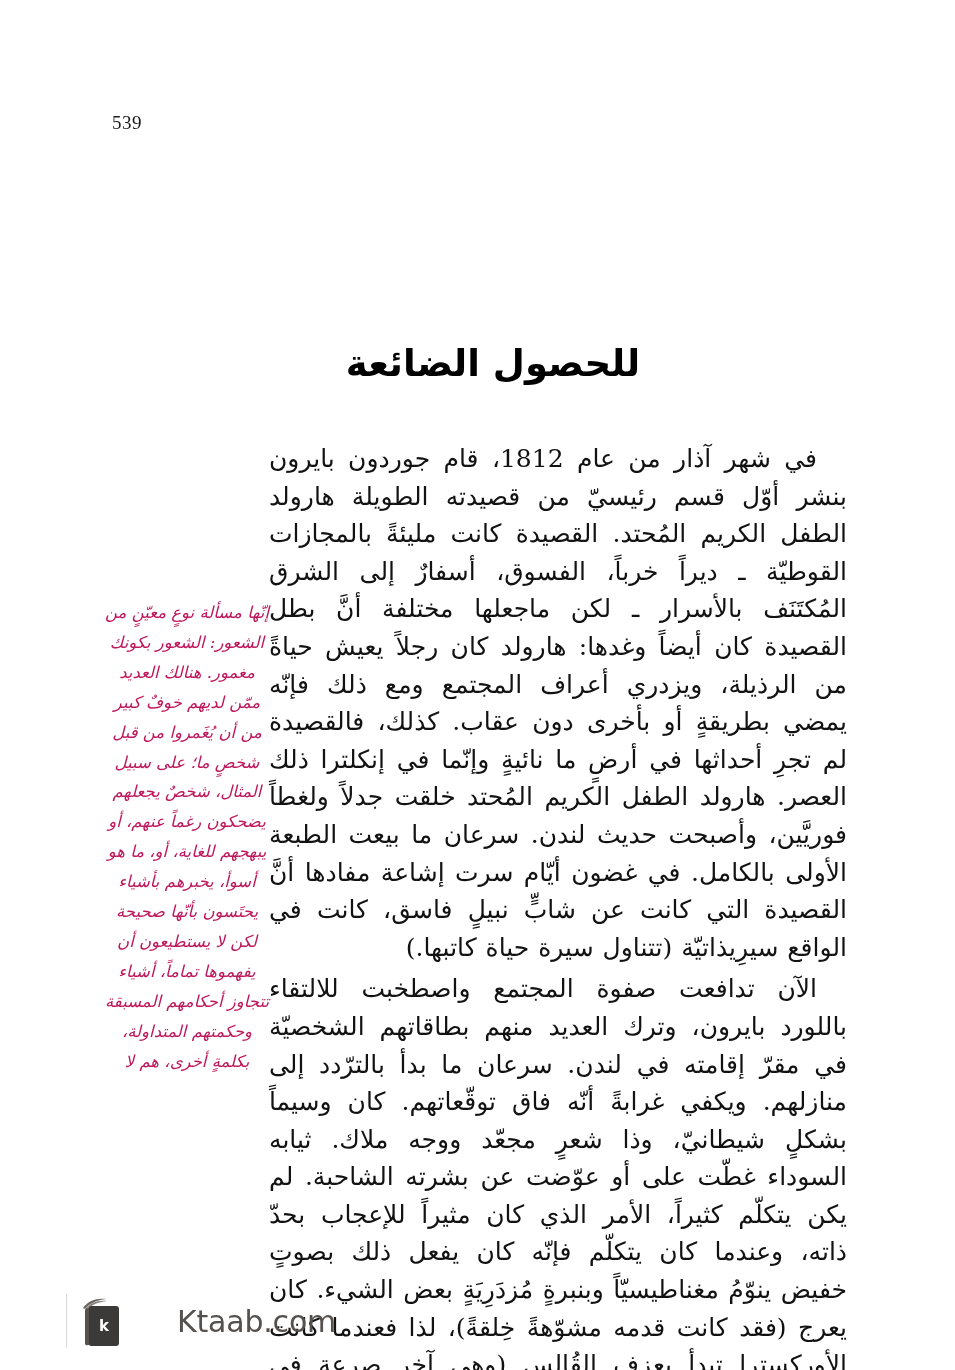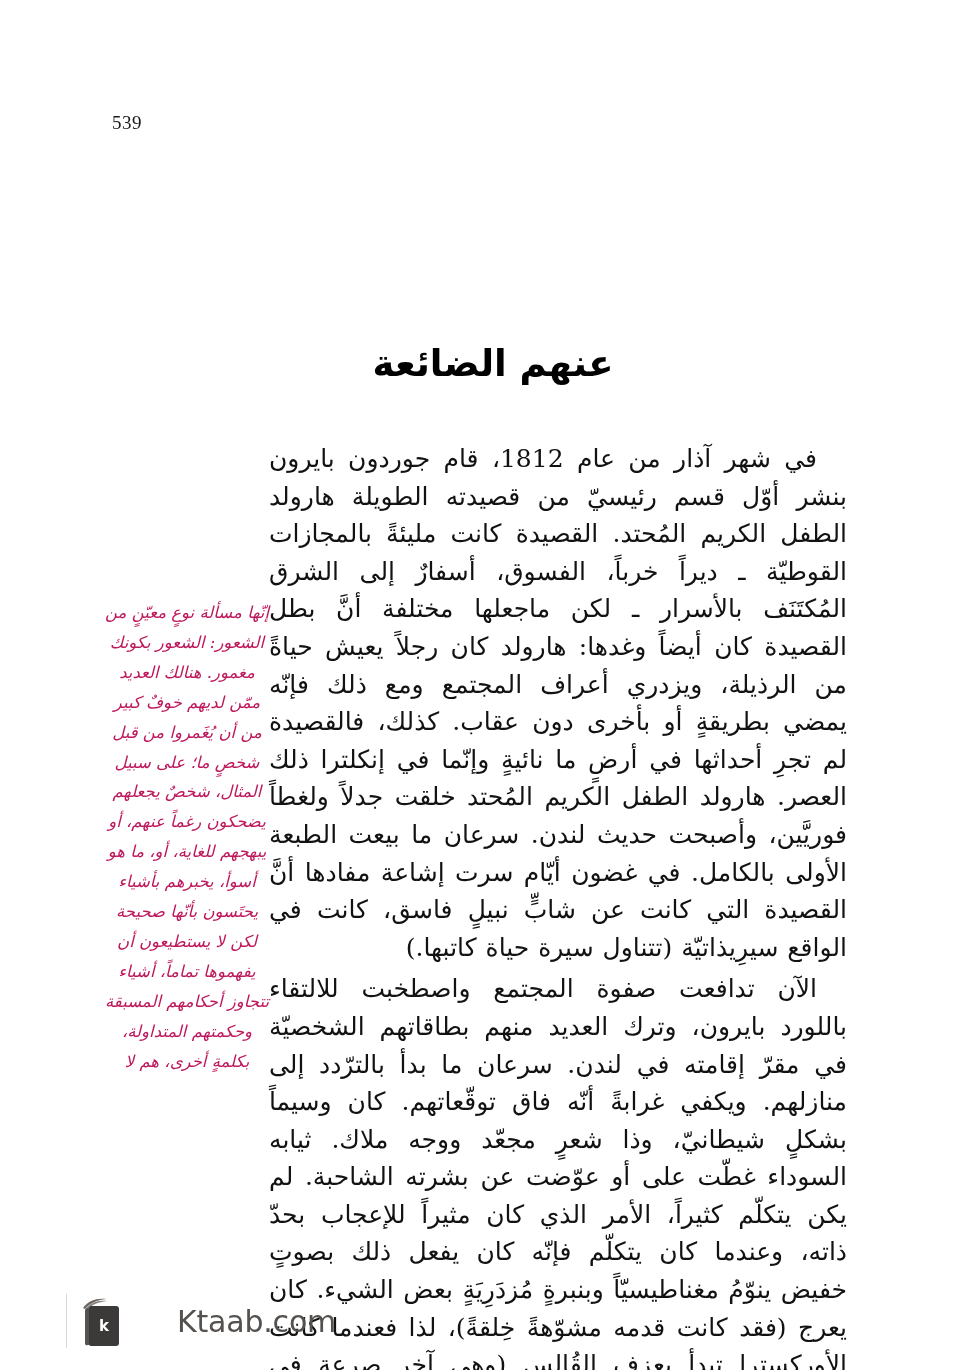--- a/index.html
+++ b/index.html
@@ -155,21 +155,21 @@
     margin-left: 40px;
   }
 </style>
 </head>
 <body>
 
 <div class="page">
 
   <div class="folio">539</div>
 
-  <h1 class="chapter-title">عنهم الضائعة</h1>
+  <h1 class="chapter-title">للحصول الضائعة</h1>
 
   <div class="body-column">
     <p>في شهر آذار من عام 1812، قام جوردون بايرون بنشر أوّل قسم رئيسيّ من قصيدته الطويلة هارولد الطفل الكريم المُحتد. القصيدة كانت مليئةً بالمجازات القوطيّة ـ ديراً خرباً، الفسوق، أسفارٌ إلى الشرق المُكتَنَف بالأسرار ـ لكن ماجعلها مختلفة أنَّ بطل القصيدة كان أيضاً وغدها: هارولد كان رجلاً يعيش حياةً من الرذيلة، ويزدري أعراف المجتمع ومع ذلك فإنّه يمضي بطريقةٍ أو بأخرى دون عقاب. كذلك، فالقصيدة لم تجرِ أحداثها في أرضٍ ما نائيةٍ وإنّما في إنكلترا ذلك العصر. هارولد الطفل الكريم المُحتد خلقت جدلاً ولغطاً فوريَّين، وأصبحت حديث لندن. سرعان ما بيعت الطبعة الأولى بالكامل. في غضون أيّام سرت إشاعة مفادها أنَّ القصيدة التي كانت عن شابٍّ نبيلٍ فاسق، كانت في الواقع سيرِيذاتيّة (تتناول سيرة حياة كاتبها.)</p>
     <p>الآن تدافعت صفوة المجتمع واصطخبت للالتقاء باللورد بايرون، وترك العديد منهم بطاقاتهم الشخصيّة في مقرّ إقامته في لندن. سرعان ما بدأ بالترّدد إلى منازلهم. ويكفي غرابةً أنّه فاق توقّعاتهم. كان وسيماً بشكلٍ شيطانيّ، وذا شعرٍ مجعّد ووجه ملاك. ثيابه السوداء غطّت على أو عوّضت عن بشرته الشاحبة. لم يكن يتكلّم كثيراً، الأمر الذي كان مثيراً للإعجاب بحدّ ذاته، وعندما كان يتكلّم فإنّه كان يفعل ذلك بصوتٍ خفيض ينوّمُ مغناطيسيّاً وبنبرةٍ مُزدَرِيَةٍ بعض الشيء. كان يعرج (فقد كانت قدمه مشوّهةً خِلقةً)، لذا فعندما كانت الأوركسترا تبدأ بعزف القُالس (وهي آخر صرعة في الرقص في عام 1812)، فإنّه كان يقف جانباً، بينما تلوح في عينيه نظرةٌ إلى البعيد. جُنَّ جنون النساء للحصول على بايرون. عندما التقت به اللايدي روزبري فإنّها شعرت بقلبها يدقّ بعنفٍ شديد (وكان ذلك ناجماً عن مزيجٍ من الخوف والإثارة) لدرجةٍ اضطرّت معها للابتعاد. تقاتلت النسوة</p>
   </div>
 
   <aside class="margin-note">
     <p>إنّها مسألة نوعٍ معيّنٍ من الشعور: الشعور بكونك مغمور. هنالك العديد ممّن لديهم خوفٌ كبير من أن يُغَمروا من قبل شخصٍ ما؛ على سبيل المثال، شخصٌ يجعلهم يضحكون رغماً عنهم، أو يبهجهم للغاية، أو، ما هو أسوأ، يخبرهم بأشياء يحتَسون بأنّها صحيحة لكن لا يستطيعون أن يفهموها تماماً، أشياء تتجاوز أحكامهم المسبقة وحكمتهم المتداولة، بكلمةٍ أخرى، هم لا</p>
   </aside>
 

